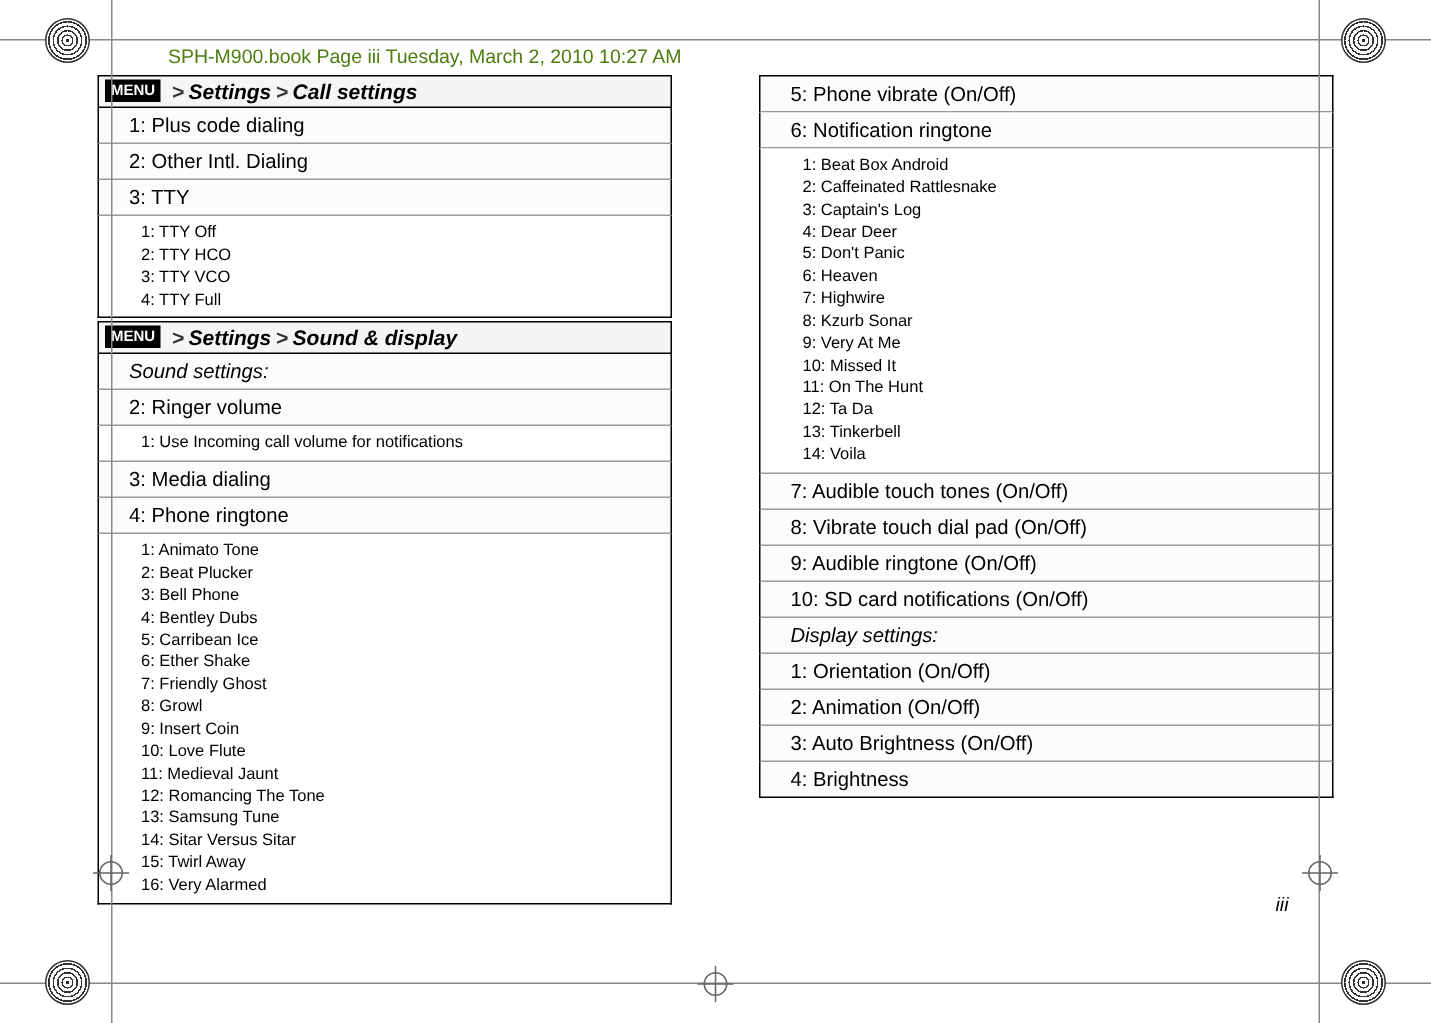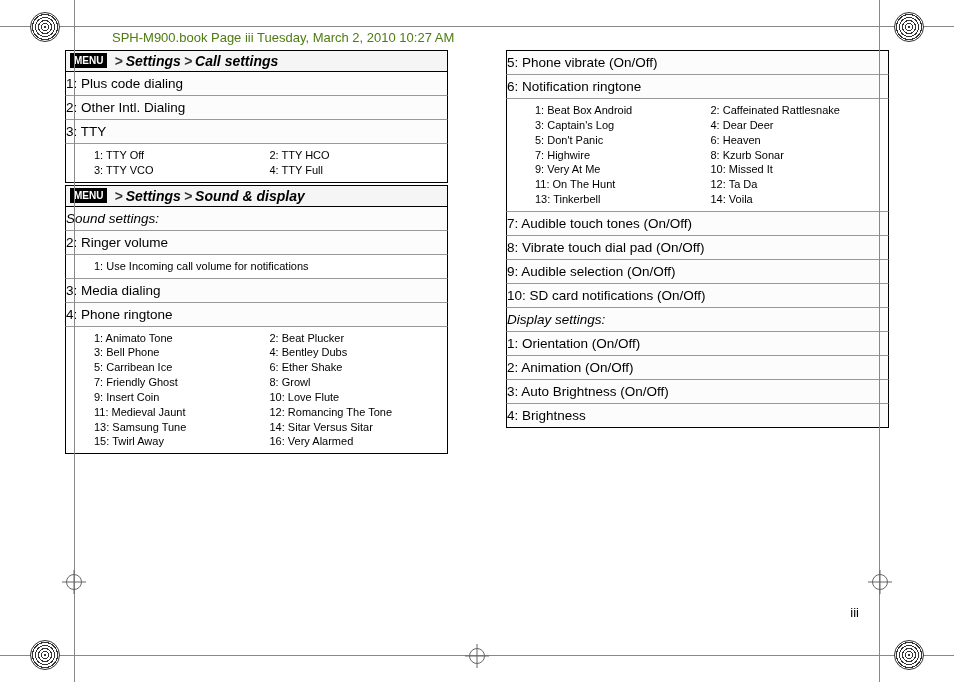--- a/index.html
+++ b/index.html
@@ -96,56 +96,57 @@
   color: #333;
 }
 .bc-item {
   font-style: italic;
   font-weight: bold;
 }
 .row {
   border-left: 1.5px solid #000;
   border-right: 1.5px solid #000;
   border-bottom: 1px solid #999;
-  padding: 4px 0;
+  padding: 4px 20px;
   font-size: 13.5px;
   background: #fcfcfc;
 }
 .row.last-in-block {
   border-bottom: 1.5px solid #000;
 }
 .subheader {
   font-weight: normal;
   font-style: italic;
 }
 .sublist {
   border-left: 1.5px solid #000;
   border-right: 1.5px solid #000;
   border-bottom: 1px solid #999;
   padding: 4px 8px 4px 28px;
   font-size: 11px;
   background: #fff;
   display: grid;
-  grid-template-columns: 1fr 1fr;
+  grid-template-columns: 1fr;
   column-gap: 6px;
   line-height: 1.35;
 }
 .sublist.last-in-block {
   border-bottom: 1.5px solid #000;
 }
 .sublist .single {
   grid-column: 1 / -1;
 }
 .spacer {
   height: 2px;
 }
 .page-num {
   position: absolute;
-  bottom: 62px;
+  bottom: 72px;
   right: 95px;
+  font-style: italic;
   font-size: 13px;
   margin-top: 20px;
 }
 </style>
 </head>
 <body>
 
 <div class="crop-line-h" style="top:26px;"></div>
 <div class="crop-line-h" style="bottom:26px;"></div>
 <div class="crop-line-v" style="left:74px;"></div>
@@ -239,21 +240,21 @@
       <span>8: Kzurb Sonar</span>
       <span>9: Very At Me</span>
       <span>10: Missed It</span>
       <span>11: On The Hunt</span>
       <span>12: Ta Da</span>
       <span>13: Tinkerbell</span>
       <span>14: Voila</span>
     </div>
     <div class="row">7: Audible touch tones (On/Off)</div>
     <div class="row">8: Vibrate touch dial pad (On/Off)</div>
-    <div class="row">9: Audible selection (On/Off)</div>
+    <div class="row">9: Audible ringtone (On/Off)</div>
     <div class="row">10: SD card notifications (On/Off)</div>
     <div class="row subheader">Display settings:</div>
     <div class="row">1: Orientation (On/Off)</div>
     <div class="row">2: Animation (On/Off)</div>
     <div class="row">3: Auto Brightness (On/Off)</div>
     <div class="row last-in-block">4: Brightness</div>
   </div>
 
 </div>
 

